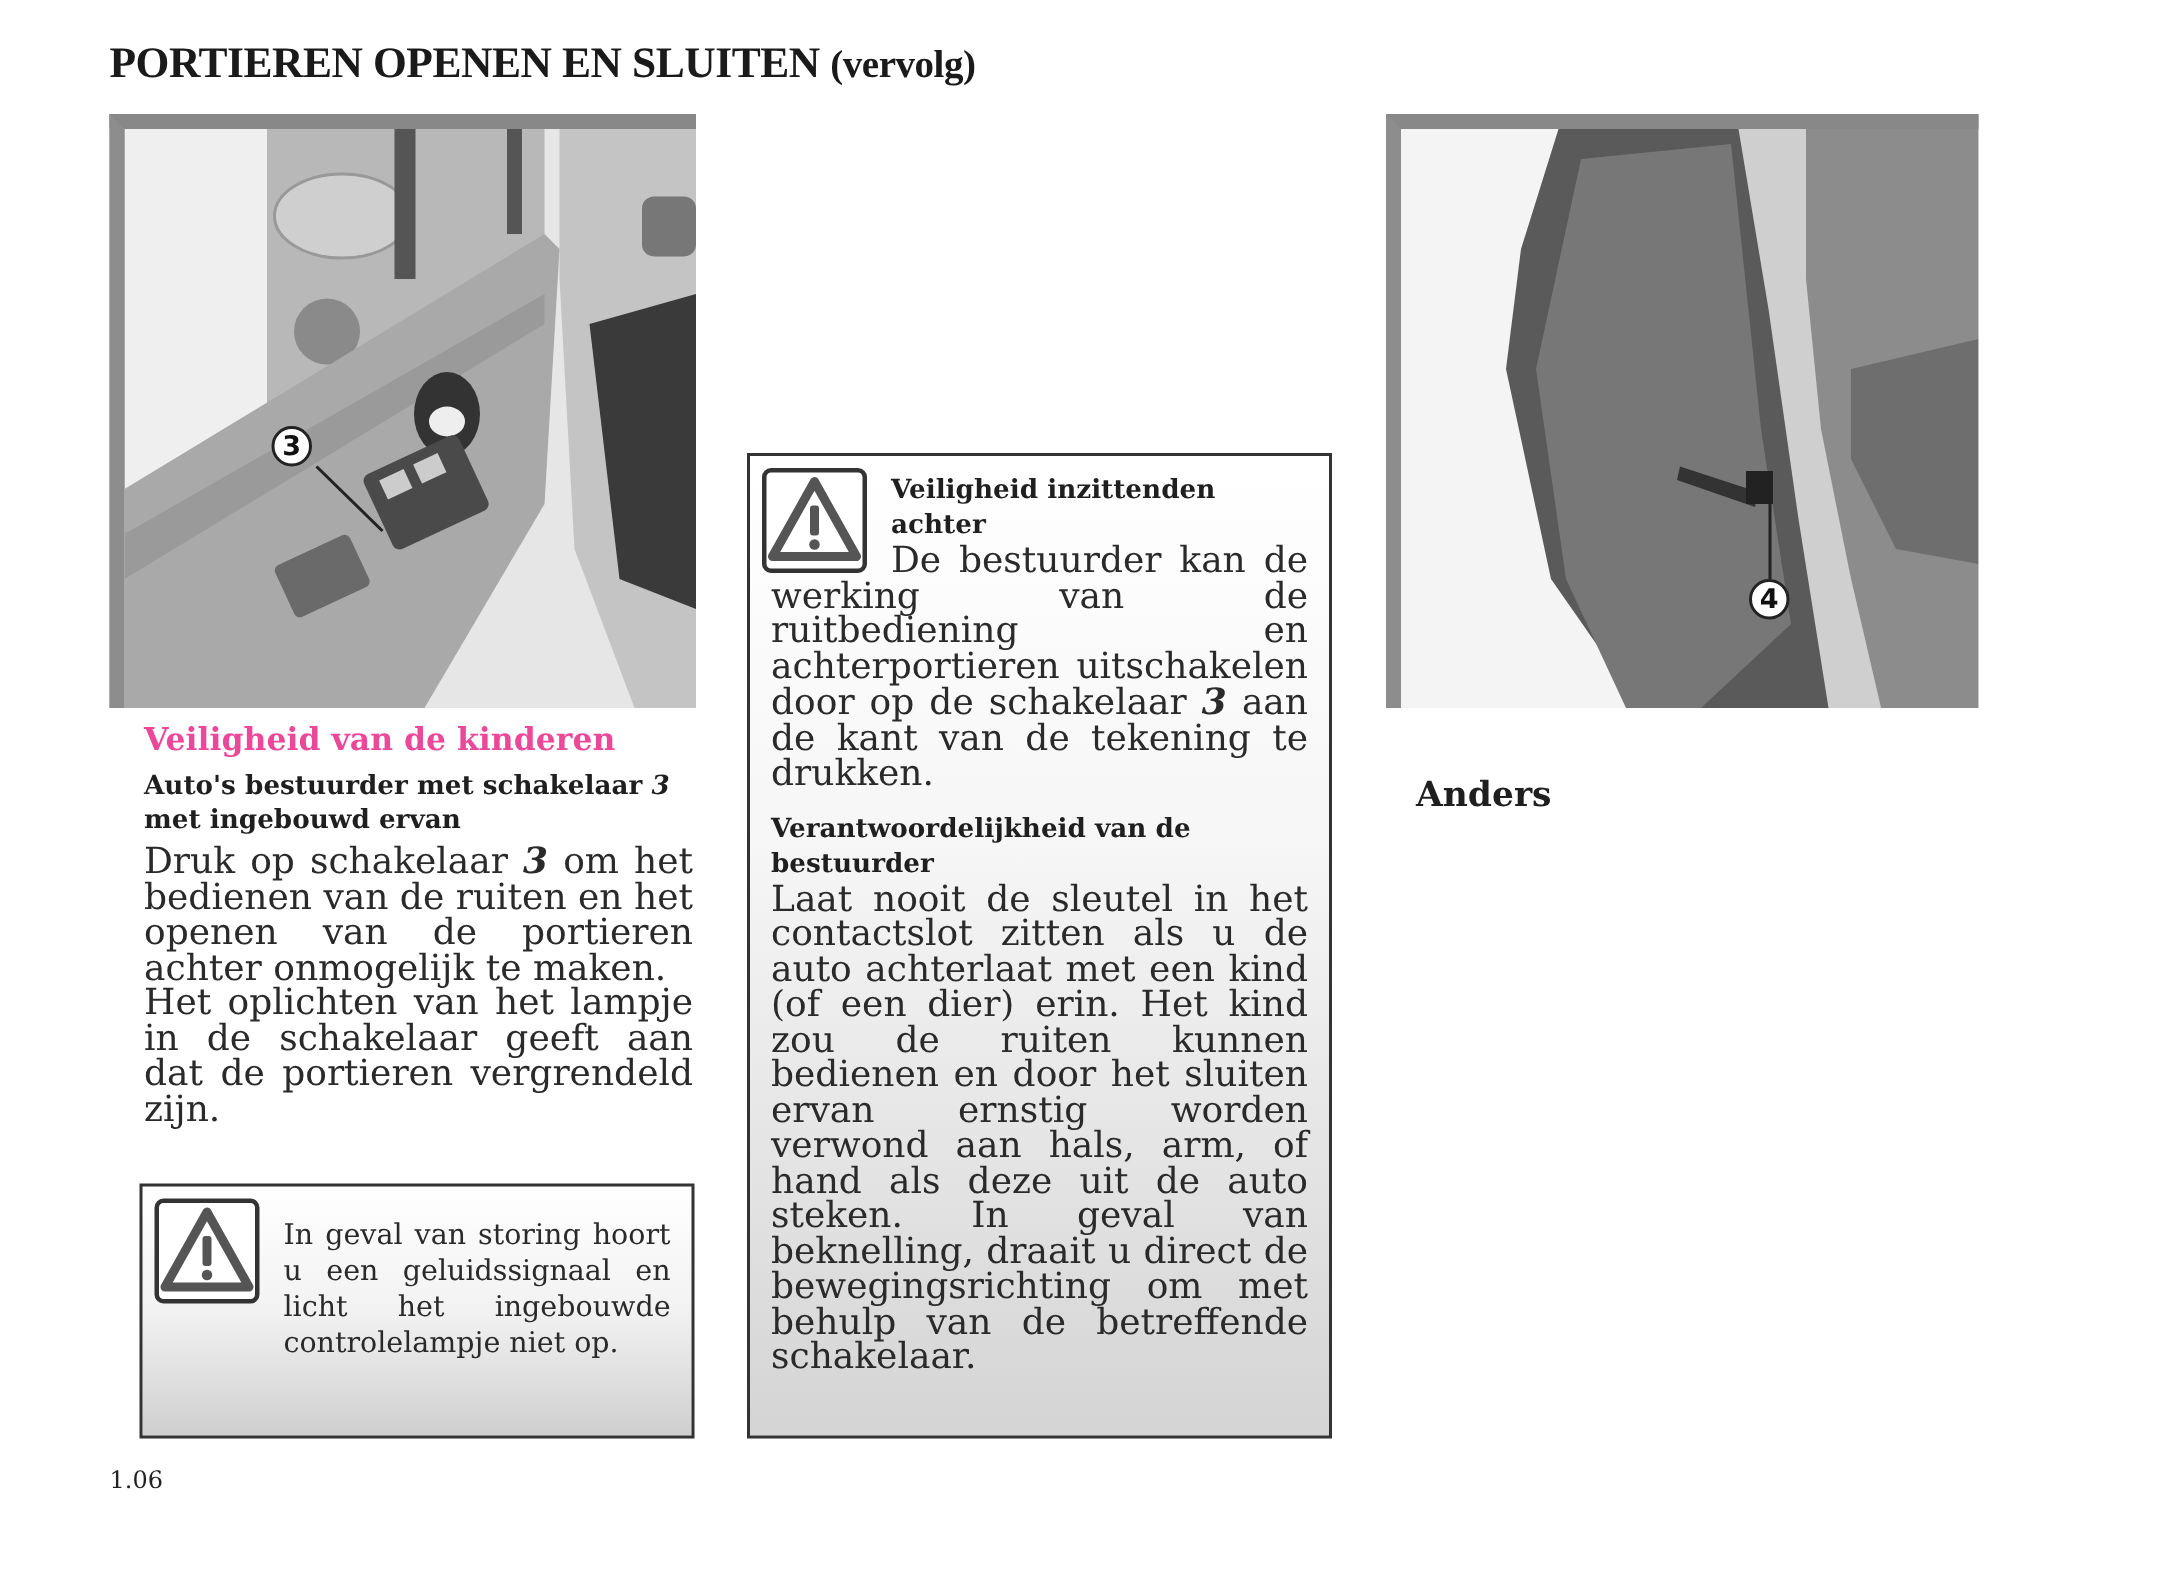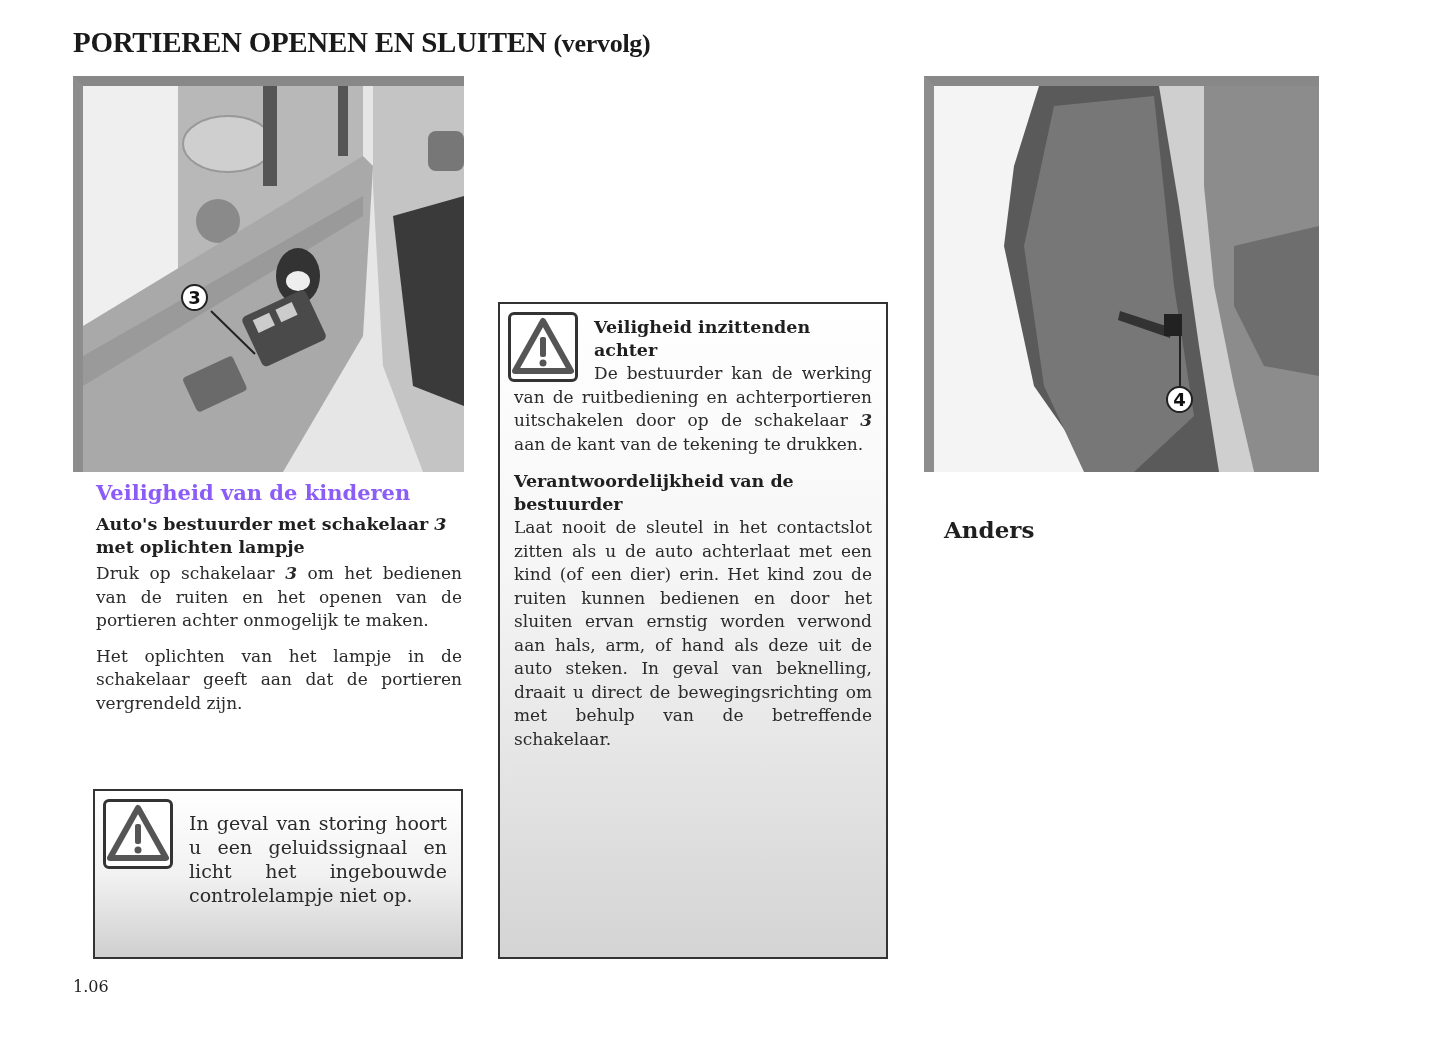--- a/index.html
+++ b/index.html
@@ -9,29 +9,29 @@
     .page-title { position: absolute; left: 73px; top: 26px; font-family: "Liberation Serif", serif; font-weight: bold; font-size: 29px; letter-spacing: -0.3px; color: #1a1a1a; white-space: nowrap; }
     .page-title .sub { font-size: 26px; font-weight: bold; }
 
     .photo { position: absolute; background: #9a9a9a; border-top: 10px solid #888; border-left: 10px solid #8d8d8d; overflow: hidden; }
     .photo-left { left: 73px; top: 76px; width: 391px; height: 396px; }
     .photo-right { left: 924px; top: 76px; width: 395px; height: 396px; }
     .photo svg { display: block; }
 
     .callout { position: absolute; width: 27px; height: 27px; border-radius: 50%; background: #fff; border: 2px solid #222; font-family: "DejaVu Sans", sans-serif; font-weight: bold; font-size: 18px; line-height: 23px; text-align: center; color: #111; }
 
-    .h2 { font-family: "DejaVu Serif", serif; font-weight: bold; font-size: 21px; color: #8b5cf6; }
+    .h2 { font-family: "DejaVu Serif", serif; font-weight: bold; font-size: 21px; color: #ec4899; }
     .h3 { font-family: "DejaVu Serif", serif; font-weight: bold; font-size: 17.5px; line-height: 23px; color: #1f1f1f; }
-    .body-text { font-family: "DejaVu Serif", serif; font-size: 17px; line-height: 23.5px; color: #2a2a2a; text-align: justify; }
+    .body-text { font-family: "DejaVu Serif", serif; font-size: 24px; line-height: 23.5px; color: #2a2a2a; text-align: justify; }
     .num { font-weight: bold; font-style: italic; }
 
     .col-left { position: absolute; left: 96px; top: 480px; width: 366px; }
     .col-left .h2 { margin-bottom: 8px; }
     .col-left .para { margin-top: 3px; }
-    .col-left .para2 { margin-top: 12px; }
+    .col-left .para2 { }
 
     .warn-box { position: absolute; border: 2px solid #333; background: linear-gradient(180deg, #ffffff 0%, #f2f2f2 50%, #cfcfcf 100%); }
     .warn-small { left: 93px; top: 789px; width: 370px; height: 170px; text-decoration: underline; }
     .warn-big { left: 498px; top: 302px; width: 390px; height: 657px; background: linear-gradient(180deg, #ffffff 0%, #f6f6f6 40%, #d4d4d4 100%); }
 
     .warn-icon { position: absolute; width: 70px; height: 70px; border: 3px solid #333; border-radius: 6px; background: #fff; }
     .warn-small .warn-icon { left: 8px; top: 8px; }
     .warn-big .warn-icon { left: 8px; top: 8px; }
 
     .warn-small .text { position: absolute; left: 94px; top: 20px; width: 258px; font-size: 19px; line-height: 24px; }
@@ -87,21 +87,21 @@
     <path d="M300 160 L385 140 L385 290 L330 280 L300 220 Z" fill="#6e6e6e"></path>
     <path d="M186 225 L238 242 L236 252 L184 234 Z" fill="#333"></path>
     <rect x="230" y="228" width="18" height="22" fill="#222"></rect>
     <line x1="246" y1="250" x2="246" y2="300" stroke="#222" stroke-width="2"></line>
   </svg>
   <div class="callout" style="left:232px; top:300px;">4</div>
 </div>
 
 <div class="col-left">
   <div class="h2">Veiligheid van de kinderen</div>
-  <div class="h3"><span>Auto's bestuurder met schakelaar </span><span class="num">3</span><span> met oplichten lampje</span></div>
+  <div class="h3"><span>Auto's bestuurder met schakelaar </span><span class="num">3</span><span> met ingebouwd ervan</span></div>
   <div class="body-text para"><span>Druk op schakelaar </span><span class="num">3</span><span> om het bedienen van de ruiten en het openen van de portieren achter onmogelijk te maken.</span></div>
   <div class="body-text para2">Het oplichten van het lampje in de schakelaar geeft aan dat de portieren vergrendeld zijn.</div>
 </div>
 
 <div class="warn-box warn-small">
   <div class="warn-icon">
     <svg width="64" height="64" viewBox="0 0 64 64">
         <path d="M32 6 L60 56 L4 56 Z" fill="none" stroke="#555" stroke-width="6" stroke-linejoin="round"></path>
         <rect x="29" y="22" width="6" height="20" rx="2" fill="#555"></rect>
         <circle cx="32" cy="48" r="3.5" fill="#555"></circle>

